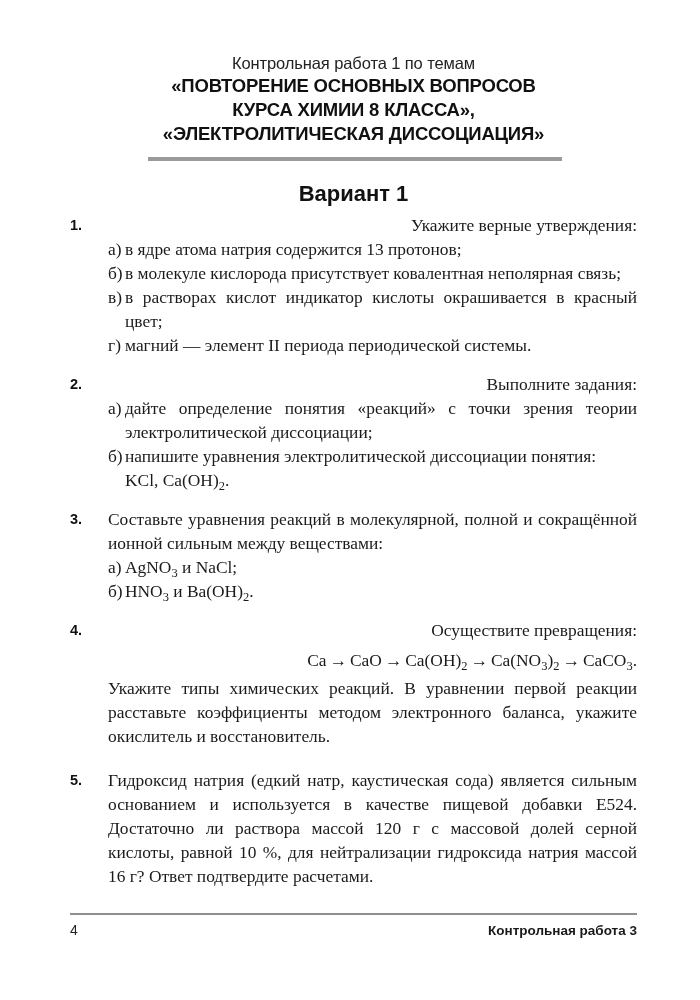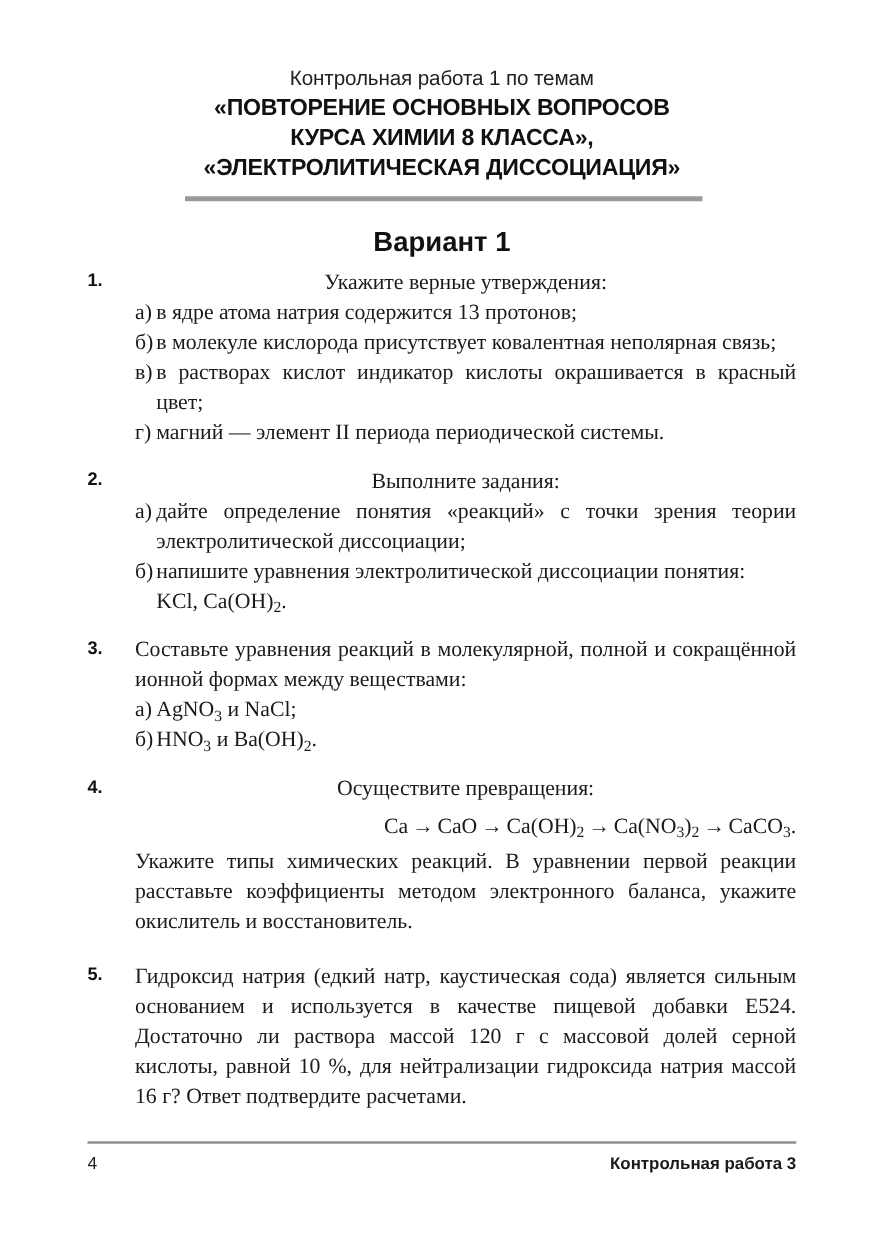--- a/index.html
+++ b/index.html
@@ -115,21 +115,21 @@
     text-justify: inter-word;
   }
   .sub-marker {
     position: absolute;
     left: 0;
     top: 0;
   }
   .sub-item:last-child {
     text-align: left;
   }
-  .no-justify { text-align: center; }
+  .no-justify { text-align: right; }
   .formula-center {
     text-align: right;
     font-size: 17.4px;
     line-height: 28px;
     margin: 4px 0 2px 0;
   }
   .after-formula {
     font-size: 17.4px;
     line-height: 24px;
     text-align: justify;
@@ -228,21 +228,21 @@
             <span>напишите уравнения электролитической диссоциации понятия:</span>
             <div>KCl, Ca(OH)<sub>2</sub>.</div>
           </li>
         </ul>
       </div>
     </div>
 
     <div class="task">
       <div class="task-num">3.</div>
       <div class="task-body">
-        <div class="lead">Составьте уравнения реакций в молекулярной, полной и сокращённой ионной формах между веществами:</div>
+        <div class="lead">Составьте уравнения реакций в молекулярной, полной и сокращённой ионной сильным между веществами:</div>
         <ul class="sub-list">
           <li class="sub-item">
             <span class="sub-marker">а)</span>
             <span>AgNO<sub>3</sub> и NaCl;</span>
           </li>
           <li class="sub-item">
             <span class="sub-marker">б)</span>
             <span>HNO<sub>3</sub> и Ba(OH)<sub>2</sub>.</span>
           </li>
         </ul>

